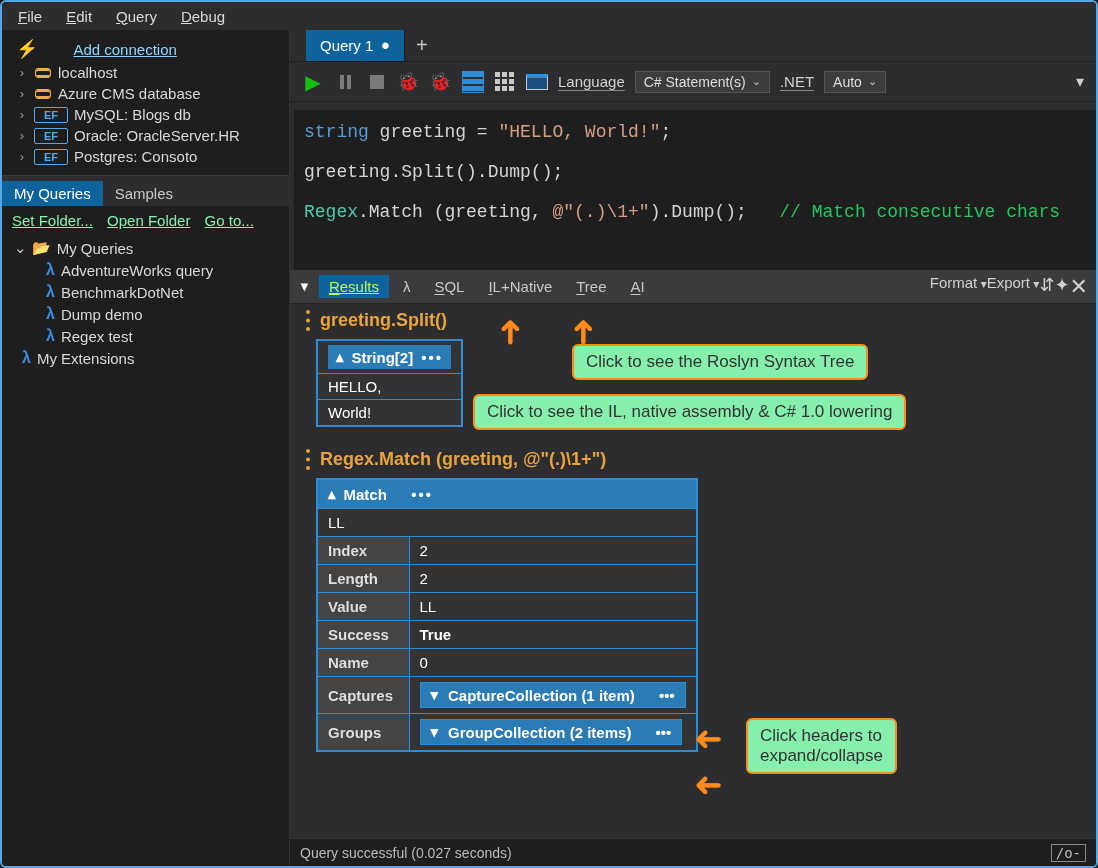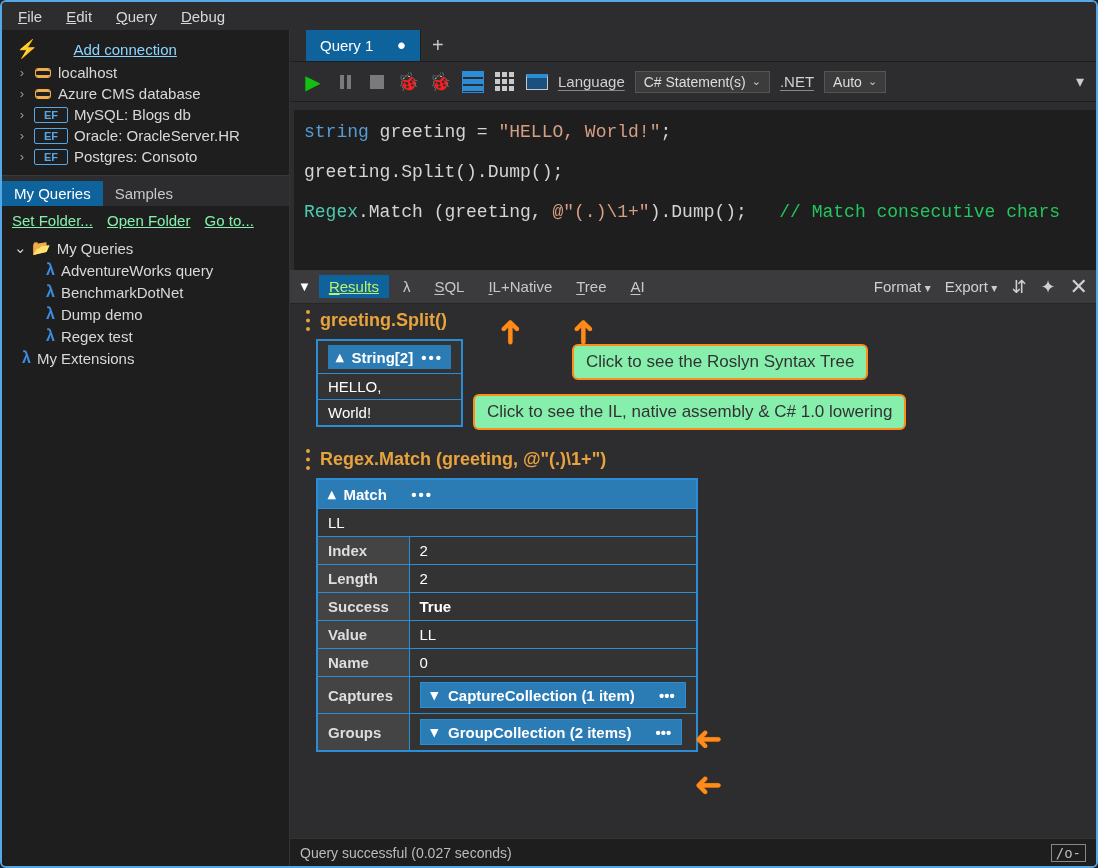--- a/index.html
+++ b/index.html
@@ -91,21 +91,21 @@
   .lambda-icon { color:#3a8de0; font-weight:bold; font-size:16px; }
 
   
   .editor-area { flex:1; display:flex; flex-direction:column; min-width:0; }
   .editor-area .tab-strip {
     height:32px; background:#2d2d30; display:flex; align-items:stretch;
     border-bottom:1px solid #1e1e1e;
   }
   .editor-area .tab-divider { width:16px; }
   .etab {
-    display:flex; align-items:center; gap:24px; padding:0 14px;
+    display:flex; align-items:center; gap:8px; padding:0 14px;
     background:#0e639c; color:#fff; font-size:15px;
     border-right:1px solid #1e1e1e;
   }
   .etab .dirty { font-size:24px; line-height:6px; }
   .plus-tab { width:34px; display:flex; align-items:center; justify-content:center; color:#c8c8c8; font-size:20px; }
   .toolbar {
     height:40px; display:flex; align-items:center; gap:10px;
     padding:0 12px; background:#2d2d30; border-bottom:1px solid #1e1e1e;
   }
   .tbtn { width:22px; height:22px; display:flex; align-items:center; justify-content:center; color:#c8c8c8; }
@@ -145,21 +145,21 @@
   .results-panel { flex:1; background:#2d2d30; display:flex; flex-direction:column; min-height:0; }
   .results-tabs {
     height:34px; display:flex; align-items:center; gap:4px;
     background:#3b3b3d; padding:0 8px; font-size:15px;
     border-bottom:1px solid #252526;
   }
   .rtab { padding:3px 10px; color:#c8c8c8; }
   .rtab.active { background:#0e639c; color:#bef264; text-decoration:underline; }
   .rtab .ul { text-decoration:underline; text-underline-offset:2px; }
   .tri { color:#fff; font-size:13px; margin-right:4px; }
-  .res-tools { margin-left:auto; display:flex; align-items:center; gap:14px; color:#d0d0d0;}
+  .res-tools { margin-left:auto; display:flex; align-items:flex-start; color:#d0d0d0;}
   .res-tools .drop::after { content:" ▾"; font-size:12px; color:#ccc; }
   .res-icon { font-size:18px; color:#d0d0d0; cursor:pointer; }
   .res-icon.close { font-size:22px; }
 
   .results-body { flex:1; overflow:auto; background:#2d2d30; padding:6px 12px 20px 12px; position:relative; }
 
   .dump-title {
     color:#e8a33d; font-size:18px; font-weight:600; margin:0 0 8px 4px;
     border-left:4px dotted #e8a33d; padding-left:10px;
   }
@@ -405,26 +405,26 @@
               </tr>
           <tr>
                 <td class="prop-name">Index</td>
                 <td class="prop-val">2</td>
               </tr>
           <tr>
                 <td class="prop-name">Length</td>
                 <td class="prop-val">2</td>
               </tr>
           <tr>
+                <td class="prop-name">Value</td>
+                <td class="prop-val">LL</td>
+              </tr>
+          <tr>
                 <td class="prop-name">Success</td>
                 <td class="prop-val" style="font-weight:700;">True</td>
-              </tr>
-          <tr>
-                <td class="prop-name">Value</td>
-                <td class="prop-val">LL</td>
               </tr>
           <tr>
                 <td class="prop-name">Name</td>
                 <td class="prop-val">0</td>
               </tr>
           <tr>
             <td class="prop-name">Captures</td>
             <td class="prop-val"><span class="nested-pill">▾ <span>CaptureCollection (1 item)</span> &nbsp; <span class="dots">•••</span></span></td>
           </tr>
           <tr>
@@ -434,20 +434,22 @@
         </tbody>
           </table>
 
         <div class="arrow" style="left:205px; top:8px; transform:rotate(-90deg);">➜</div>
         <div class="arrow" style="left:278px; top:8px; transform:rotate(-90deg);">➜</div>
         <div class="callout" style="left:282px; top:40px;">Click to see the Roslyn Syntax Tree</div>
         <div class="callout" style="left:183px; top:90px;">Click to see the IL, native assembly &amp; C# 1.0 lowering</div>
 
         <div class="arrow left" style="left:404px; top:414px;">➜</div>
         <div class="arrow left" style="left:404px; top:460px;">➜</div>
+        <div class="callout" style="left:456px; top:414px; white-space:pre;">Click headers to
+expand/collapse</div>
       </div>
     </div>
 
     <div class="status">
       <span>Query successful (0.027 seconds)</span>
       <span class="right">/o-</span>
     </div>
   </div>
 </div>
 

